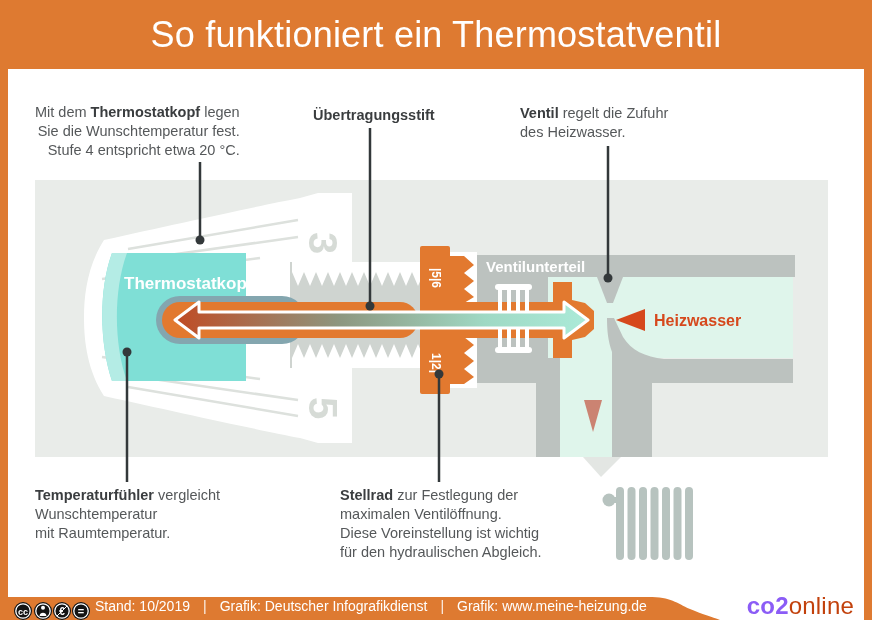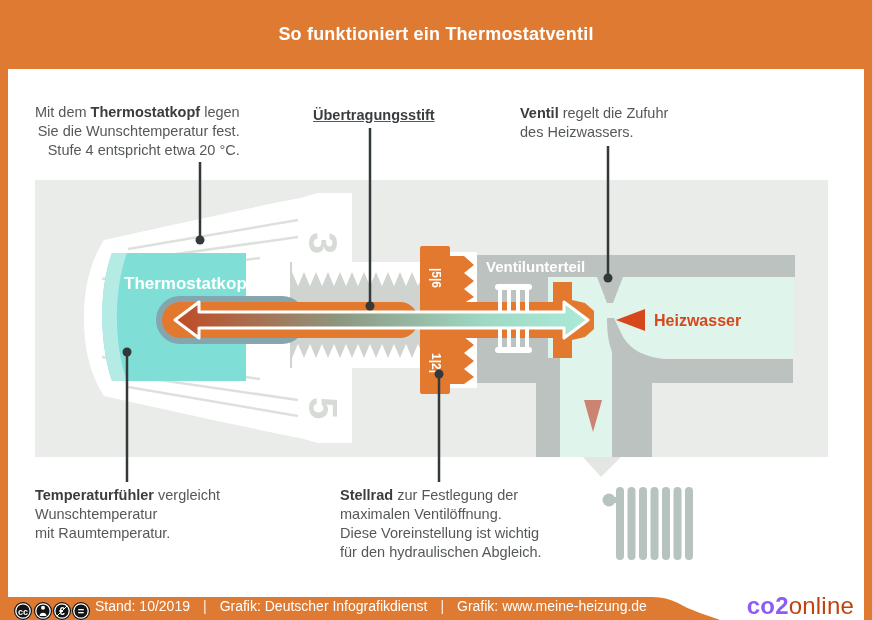--- a/index.html
+++ b/index.html
@@ -2,21 +2,21 @@
 <html><head>
 <meta charset="utf-8">
 <style>
   html,body{margin:0;padding:0;}
   .page{position:relative;width:872px;height:620px;background:#fff;overflow:hidden;
         font-family:"Liberation Sans",sans-serif;}
   .border{position:absolute;top:0;bottom:0;width:8px;background:#DE7A31;z-index:40;}
   .border.left{left:0;} .border.right{right:0;}
   .header{position:absolute;left:0;top:0;width:872px;height:69px;background:#DE7A31;
           display:flex;align-items:center;justify-content:center;z-index:30;}
-  .header h1{margin:11px;color:#fff;font-size:18px;font-weight:bold;letter-spacing:.2px;}
+  .header h1{margin:11px;color:#fff;font-size:36px;font-weight:normal;letter-spacing:.2px;}
   .diagram-svg{position:absolute;left:0;top:0;z-index:5;}
   .callout{position:absolute;font-size:14.5px;line-height:19px;color:#55585A;z-index:20;}
   .callout b{color:#3A3D3F;}
   .footer-svg{position:absolute;left:0;top:593px;z-index:35;}
   .cc-badges{position:absolute;left:8px;top:597px;z-index:38;}
   .footer-text{position:absolute;left:95px;top:597px;height:18px;display:flex;align-items:center;
                gap:13px;color:#fff;font-size:14px;z-index:38;white-space:nowrap;}
   .footer-text .sep{opacity:.9;}
   .logo{position:absolute;right:18px;top:592px;font-size:24px;z-index:38;letter-spacing:.2px;}
   .logo .co2{font-weight:bold;color:#8b5cf6;}
@@ -140,27 +140,27 @@
       <circle cx="439" cy="374" r="4.5"></circle>
     </g>
   </svg>
 
   <div class="callout" style="left:35px;top:103px;text-align:right;">
     <span>Mit dem </span><b>Thermostatkopf</b><span> legen</span><br>
     <span>Sie die Wunschtemperatur fest.</span><br>
     <span>Stufe 4 entspricht etwa 20 °C.</span>
   </div>
 
-  <div class="callout" style="left:313px;top:106px;text-decoration:underline;">
+  <div class="callout" style="left:313px;top:106px;">
     <b>Übertragungsstift</b>
   </div>
 
   <div class="callout" style="left:520px;top:104px;">
     <b>Ventil</b><span> regelt die Zufuhr</span><br>
-    <span>des Heizwassers.</span>
+    <span>des Heizwasser.</span>
   </div>
 
   <div class="callout" style="left:340px;top:486px;">
     <b>Stellrad</b><span> zur Festlegung der</span><br>
     <span>maximalen Ventilöffnung.</span><br>
     <span>Diese Voreinstellung ist wichtig</span><br>
     <span>für den hydraulischen Abgleich.</span>
   </div>
 
   <div class="callout" style="left:35px;top:486px;">

